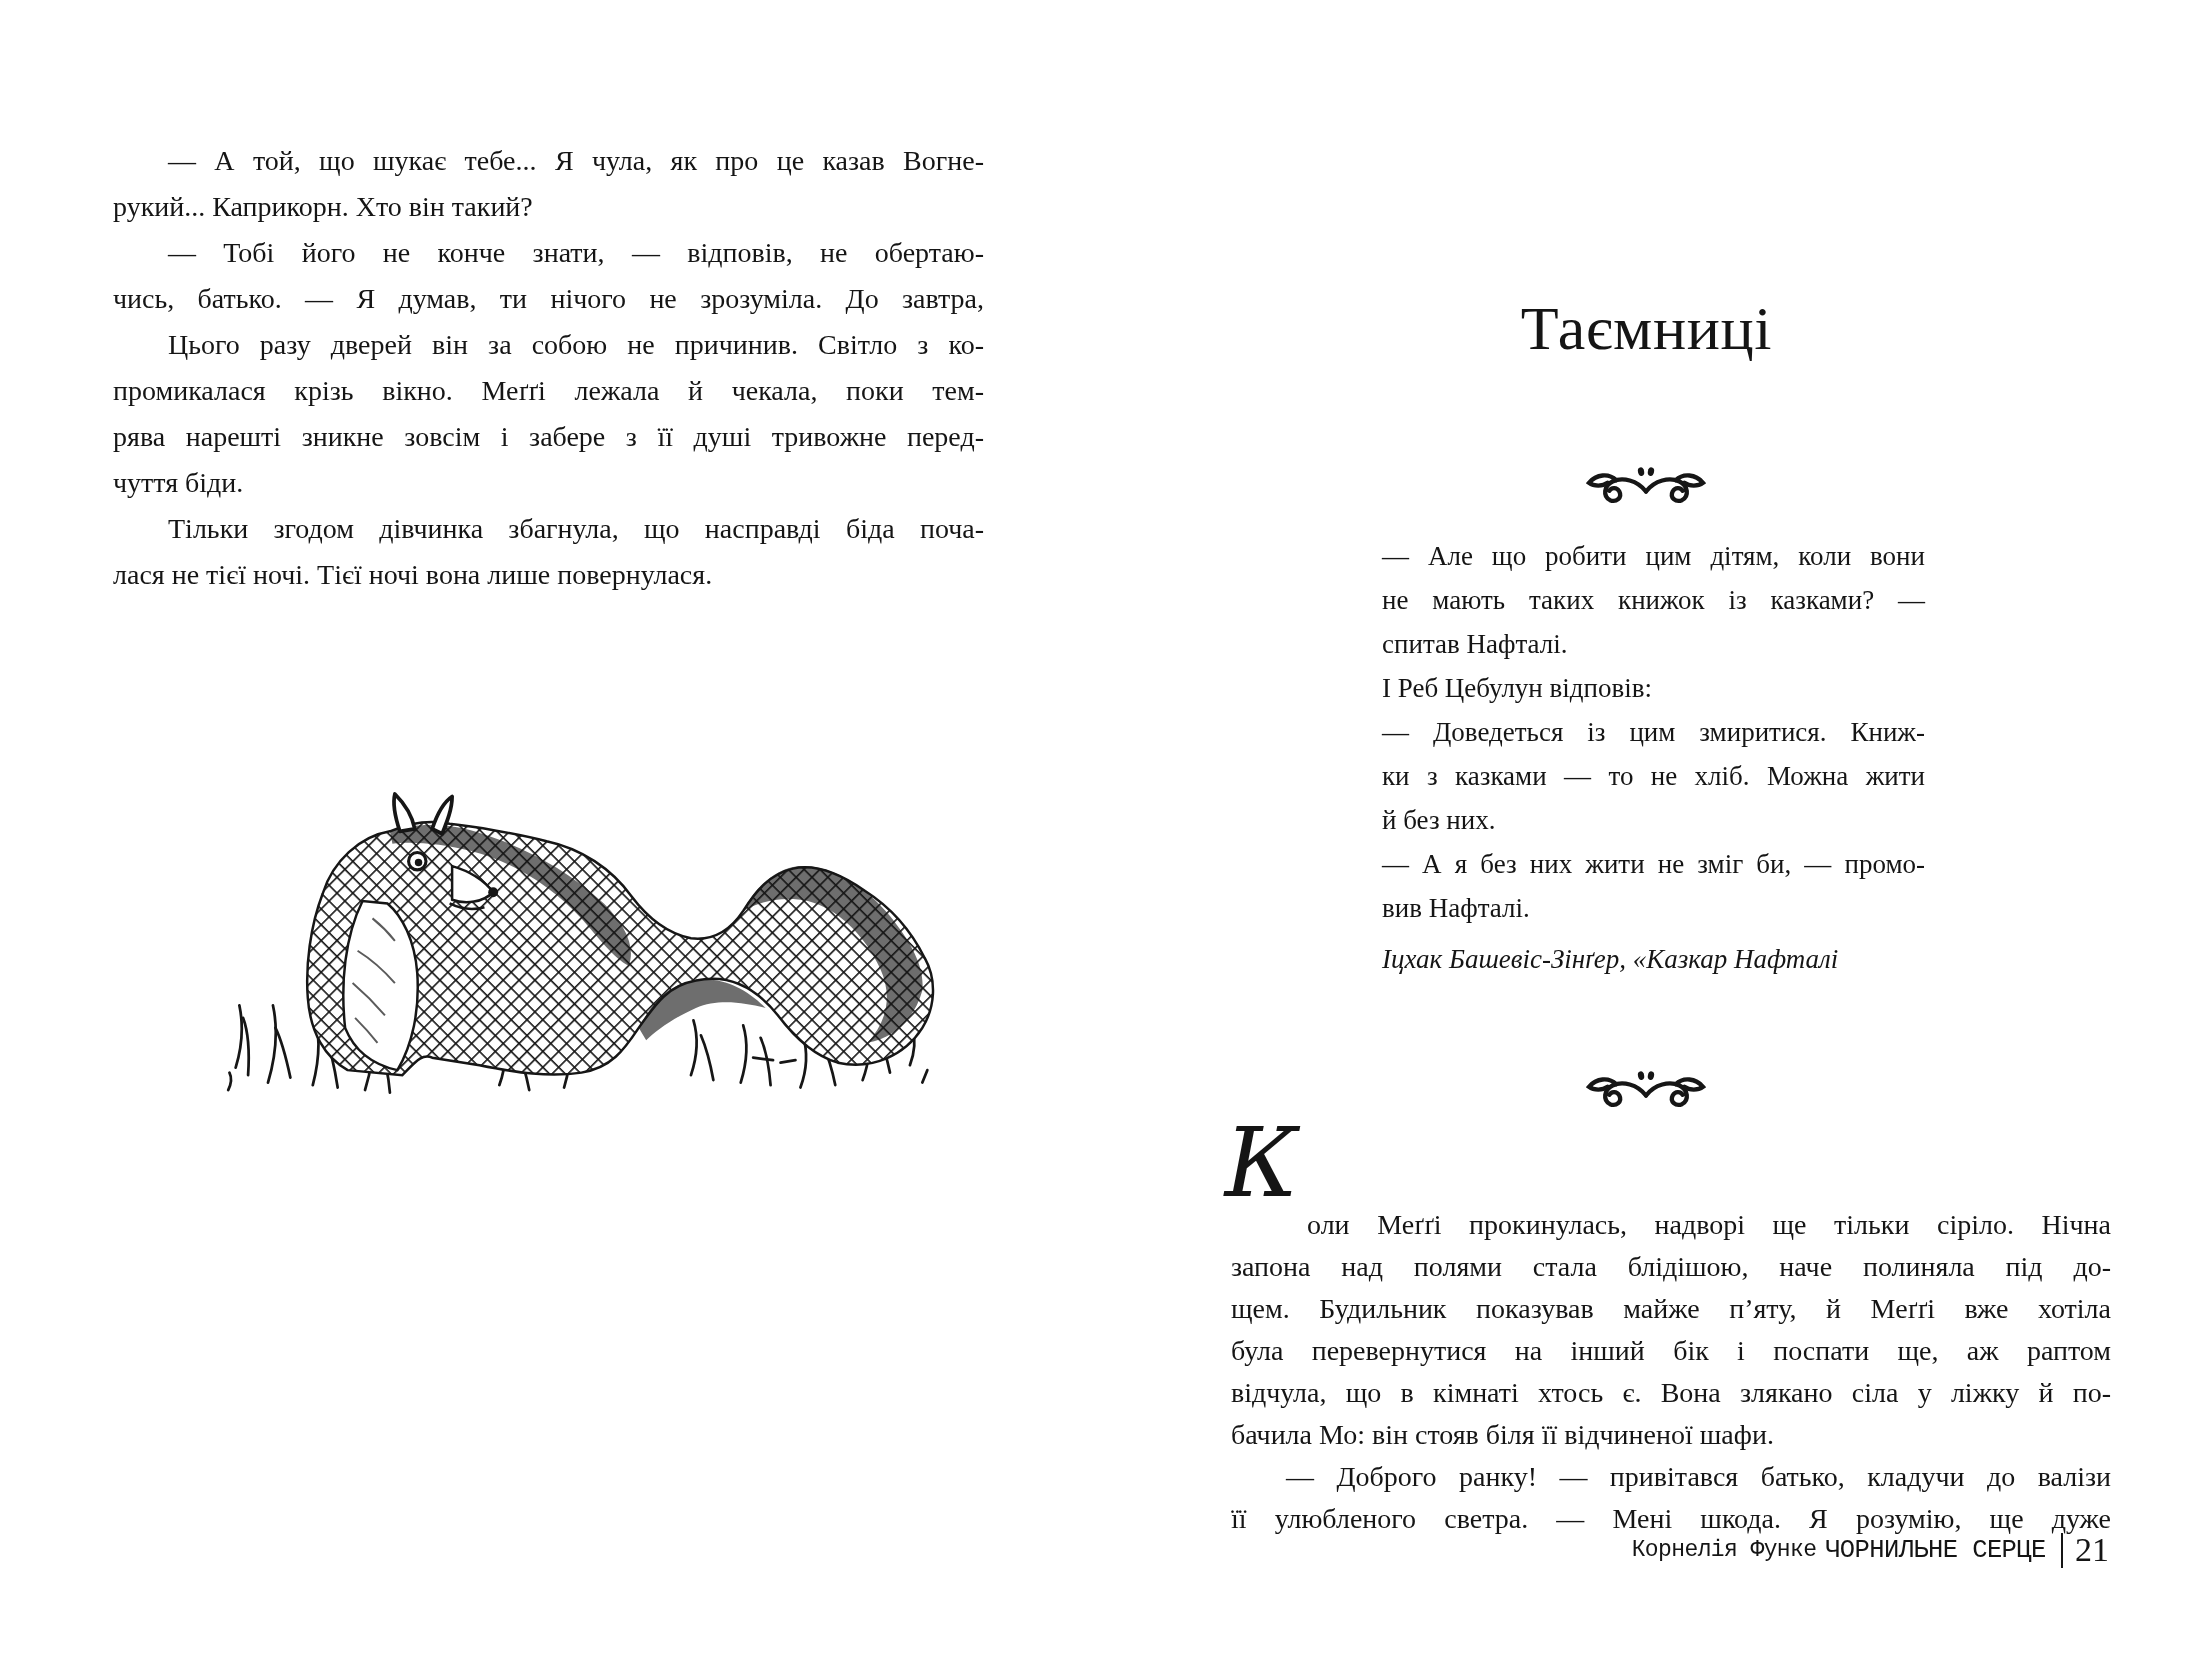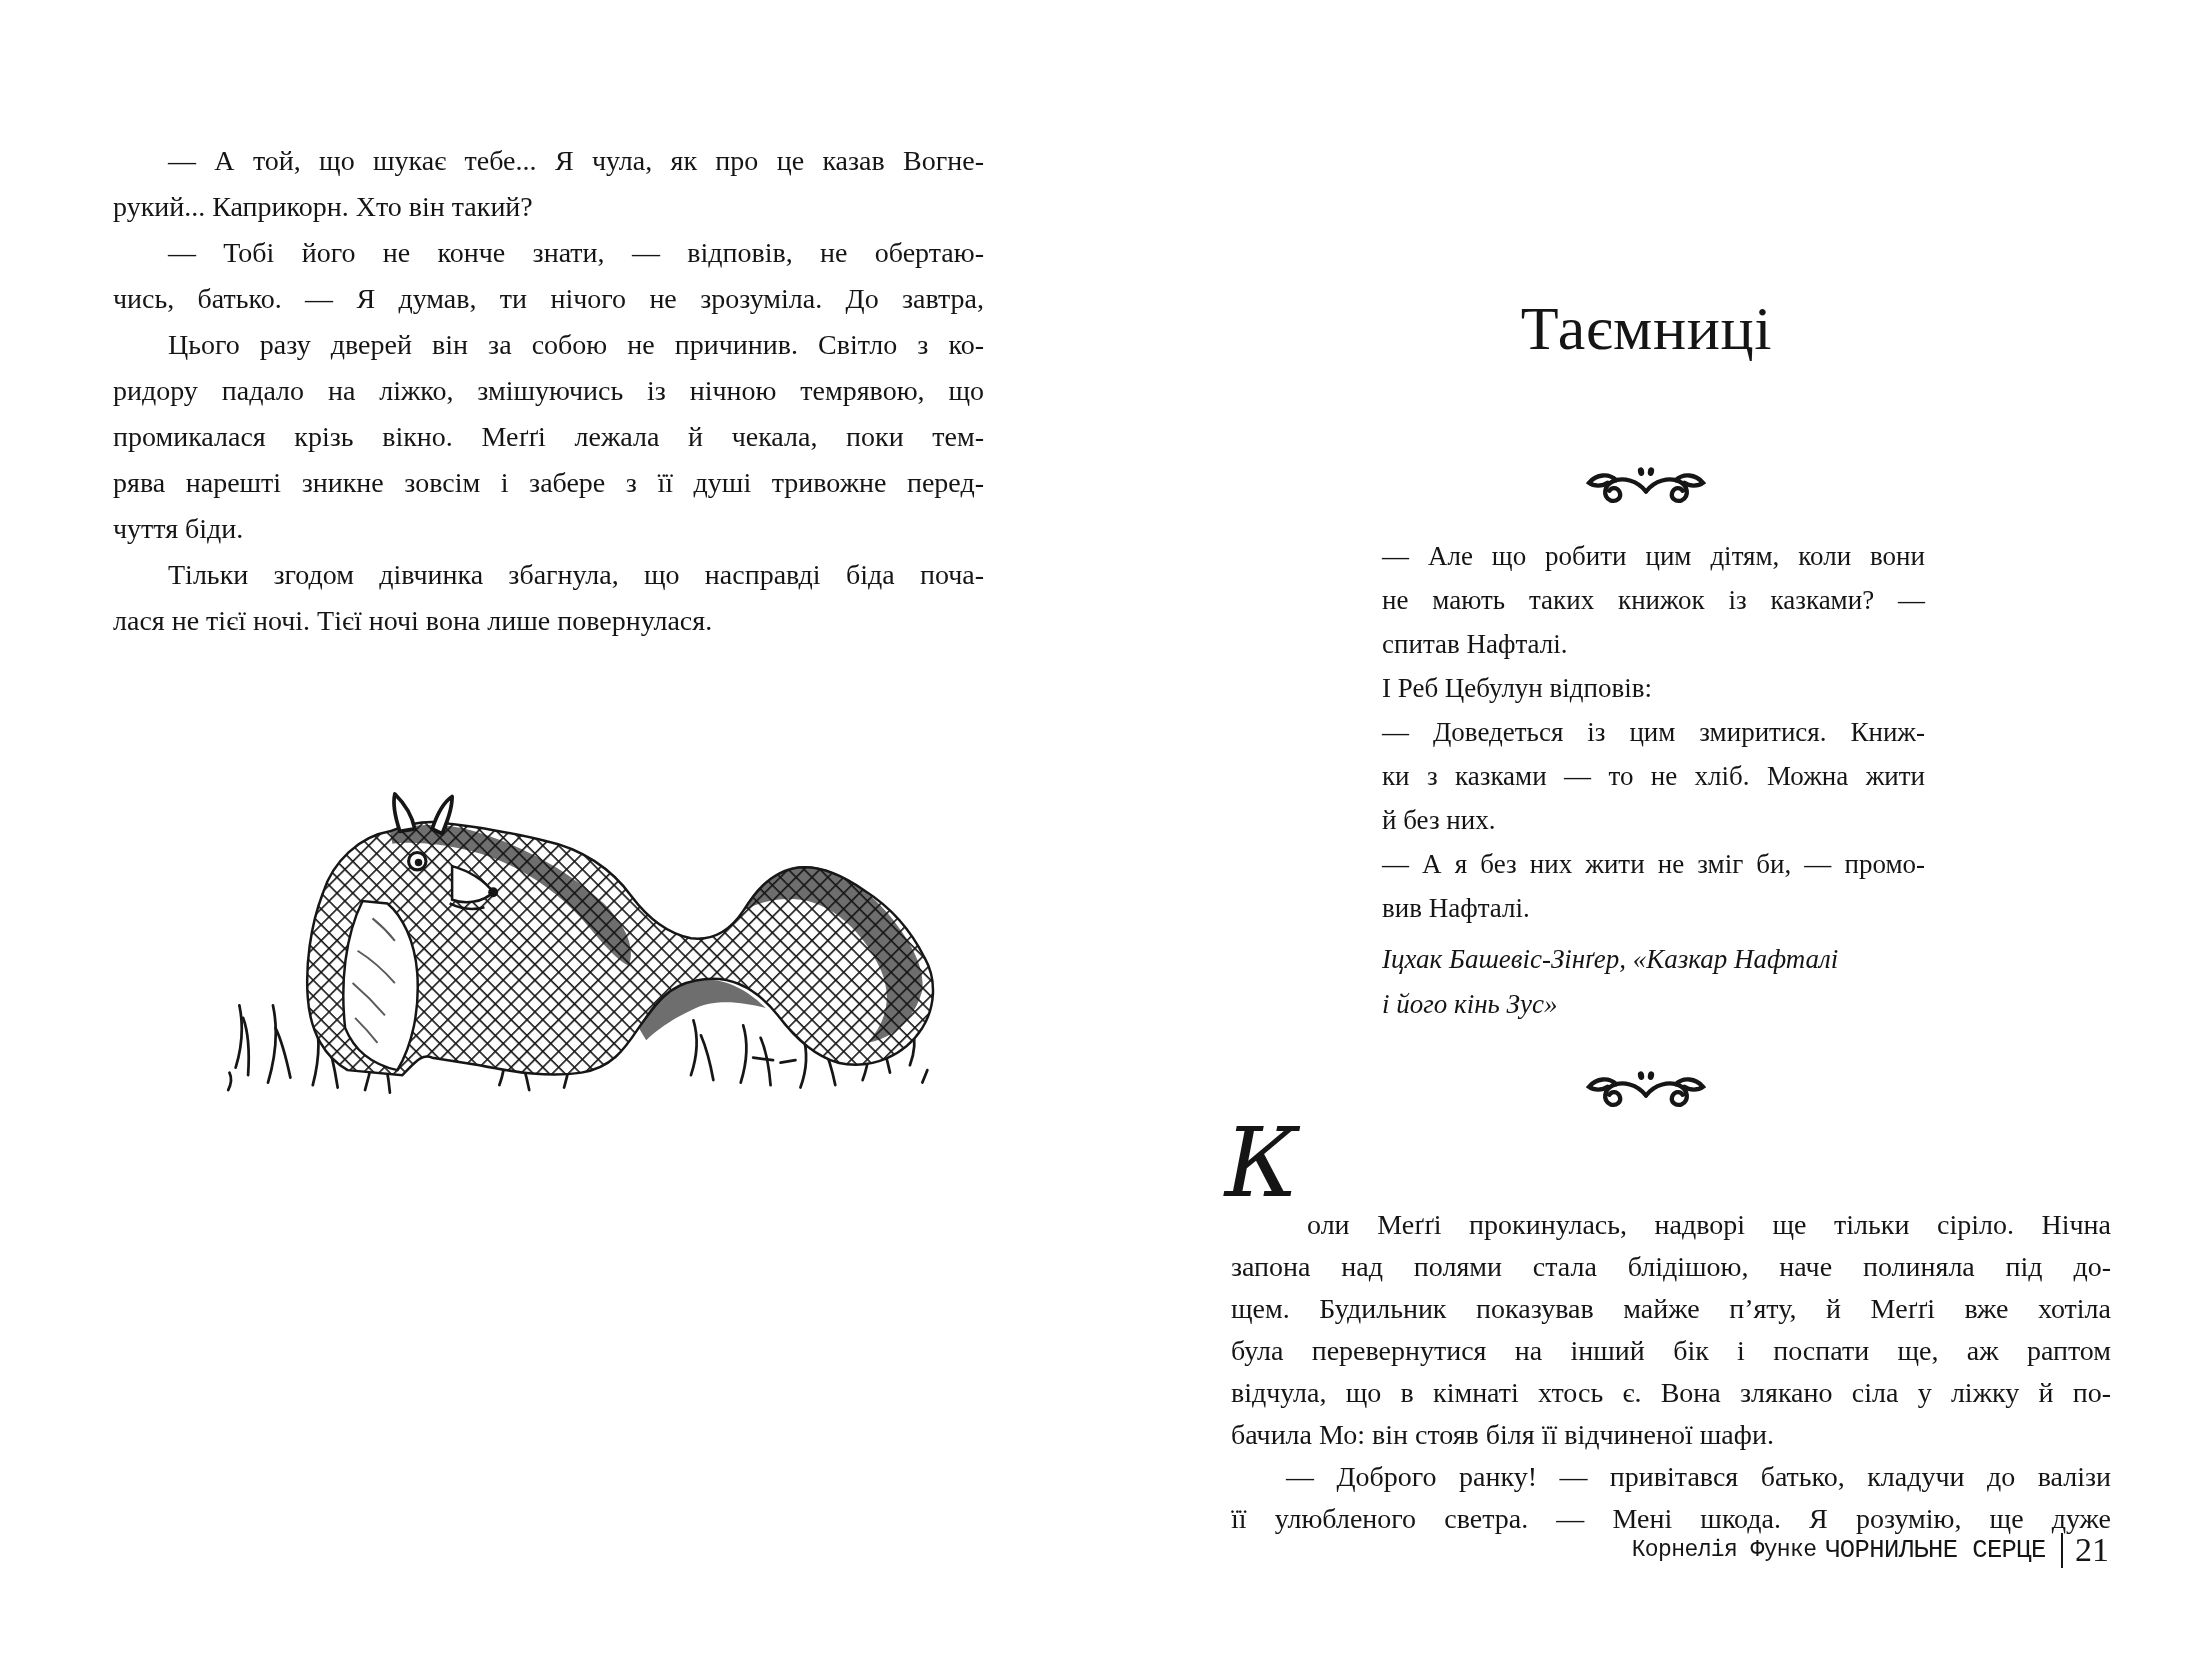--- a/index.html
+++ b/index.html
@@ -92,21 +92,20 @@
 </head>
 <body>
 
 <div id="left-text" class="abs textcol">
 
 <div class="line ind">— А той, що шукає тебе... Я чула, як про це казав Вогне-</div>
     <div class="line end">рукий... Каприкорн. Хто він такий?</div>
     <div class="line ind">— Тобі його не конче знати, — відповів, не обертаю-</div>
     <div class="line">чись, батько. — Я думав, ти нічого не зрозуміла. До завтра,</div>
     <div class="line ind">Цього разу дверей він за собою не причинив. Світло з ко-</div>
-    <div class="line">ридору падало на ліжко, змішуючись із нічною темрявою, що</div>
     <div class="line">промикалася крізь вікно. Меґґі лежала й чекала, поки тем-</div>
     <div class="line">рява нарешті зникне зовсім і забере з її душі тривожне перед-</div>
     <div class="line end">чуття біди.</div>
     <div class="line ind">Тільки згодом дівчинка збагнула, що насправді біда поча-</div>
     <div class="line end">лася не тієї ночі. Тієї ночі вона лише повернулася.</div>
   </div>
 
 <svg id="illustration" class="abs" viewBox="0 0 580 250" xmlns="http://www.w3.org/2000/svg">
   <defs>
     <pattern id="xh" width="9" height="9" patternUnits="userSpaceOnUse" patternTransform="rotate(45)">
@@ -211,21 +210,20 @@
     <div class="line">— Доведеться із цим змиритися. Книж-</div>
     <div class="line">ки з казками — то не хліб. Можна жити</div>
     <div class="line end">й без них.</div>
     <div class="line">— А я без них жити не зміг би, — промо-</div>
     <div class="line end">вив Нафталі.</div>
   </div>
 
 <div id="epigraph-attribution" class="abs textcol">
 
 <div class="line end">Іцхак Башевіс-Зінґер, «Казкар Нафталі</div>
-    <div class="line end">і його кінь Зус»</div>
   </div>
 
 <svg id="ornament-bottom" class="abs ornament" viewBox="0 0 200 80" xmlns="http://www.w3.org/2000/svg">
   <g stroke="#161616" fill="none" stroke-width="7" stroke-linecap="round">
     <path d="M100,44 C86,26 62,20 46,28 C32,35 30,52 42,58 C52,62 62,54 57,44 C53,37 44,37 41,43"></path>
     <path d="M52,26 C40,14 20,16 8,30 C16,36 30,36 38,30"></path>
     <path d="M100,44 C114,26 138,20 154,28 C168,35 170,52 158,58 C148,62 138,54 143,44 C147,37 156,37 159,43"></path>
     <path d="M148,26 C160,14 180,16 192,30 C184,36 170,36 162,30"></path>
   </g>
   <g fill="#161616" stroke="none">

